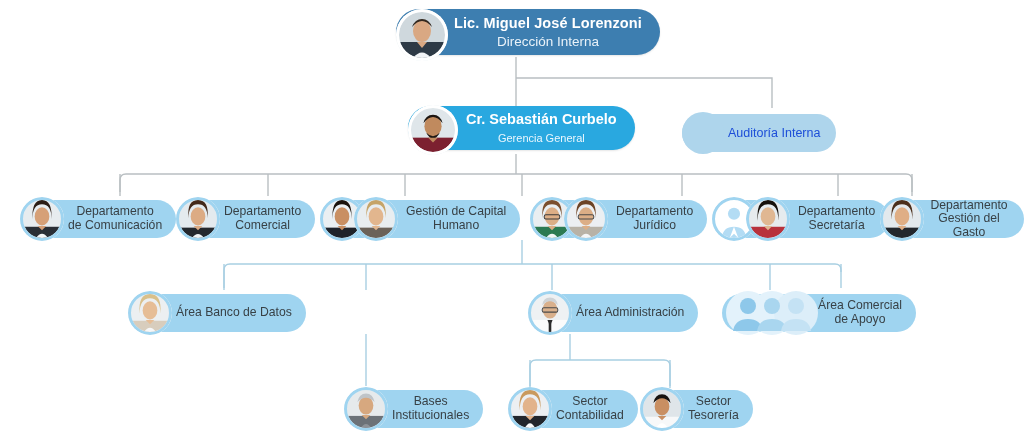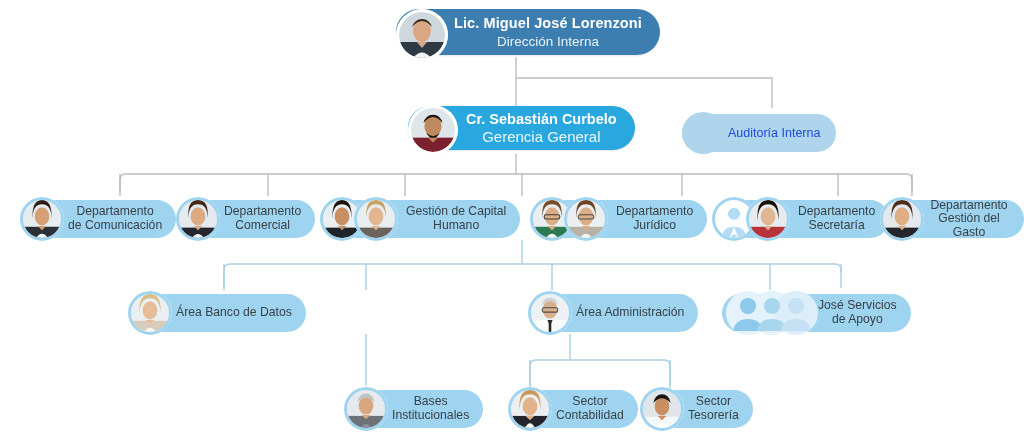--- a/index.html
+++ b/index.html
@@ -109,21 +109,21 @@
   .lvl2 .pill {
     background: #29a8e0;
     height: 44px;
     border-radius: 22px;
     padding: 0 18px 0 58px;
     color: #ffffff;
     box-shadow: 0 1px 2px rgba(0,0,0,.10);
     align-items: center;
   }
   .lvl2 .nm { font-size: 14.5px; font-weight: bold; }
-  .lvl2 .rl { font-size: 15px; color: #eaf7fe; }
+  .lvl2 .rl { font-size: 11px; color: #eaf7fe; }
   .lvl2 .avatar { width: 50px; height: 50px; }
   .lvl2 .avatars { height: 50px; }
   .lvl2 .avatar .ring { border-color: #ffffff; border-width: 3px; }
 
   
   .staff .pill {
     background: #aed5ec;
     height: 38px;
     border-radius: 19px;
     padding: 0 16px 0 46px;
@@ -476,21 +476,21 @@
         <circle cx="74" cy="22" r="22" fill="#dceef9"></circle>
         <circle cx="26" cy="15" r="8" fill="#8ec8ea"></circle>
         <path d="M11 40 q2 -12 15 -12 q13 0 15 12 z" fill="#8ec8ea"></path>
         <circle cx="50" cy="15" r="8" fill="#a9d6ef"></circle>
         <path d="M35 40 q2 -12 15 -12 q13 0 15 12 z" fill="#a9d6ef"></path>
         <circle cx="74" cy="15" r="8" fill="#c4e2f4"></circle>
         <path d="M59 40 q2 -12 15 -12 q13 0 15 12 z" fill="#c4e2f4"></path>
       </svg>
     </div>
     <div class="pill padg">
-      <span class="label">José Servicios
+      <span class="label">Área Comercial
 de Apoyo</span>
     </div>
   </div>
 
   <div class="node plain" style="left:344px; top:386px;">
     <div class="avatars">
       <div class="avatar">
         <div class="ph">
           <svg viewBox="0 0 44 44" preserveAspectRatio="xMidYMid slice">
             <rect width="44" height="44" fill="#e6eaec"></rect>

